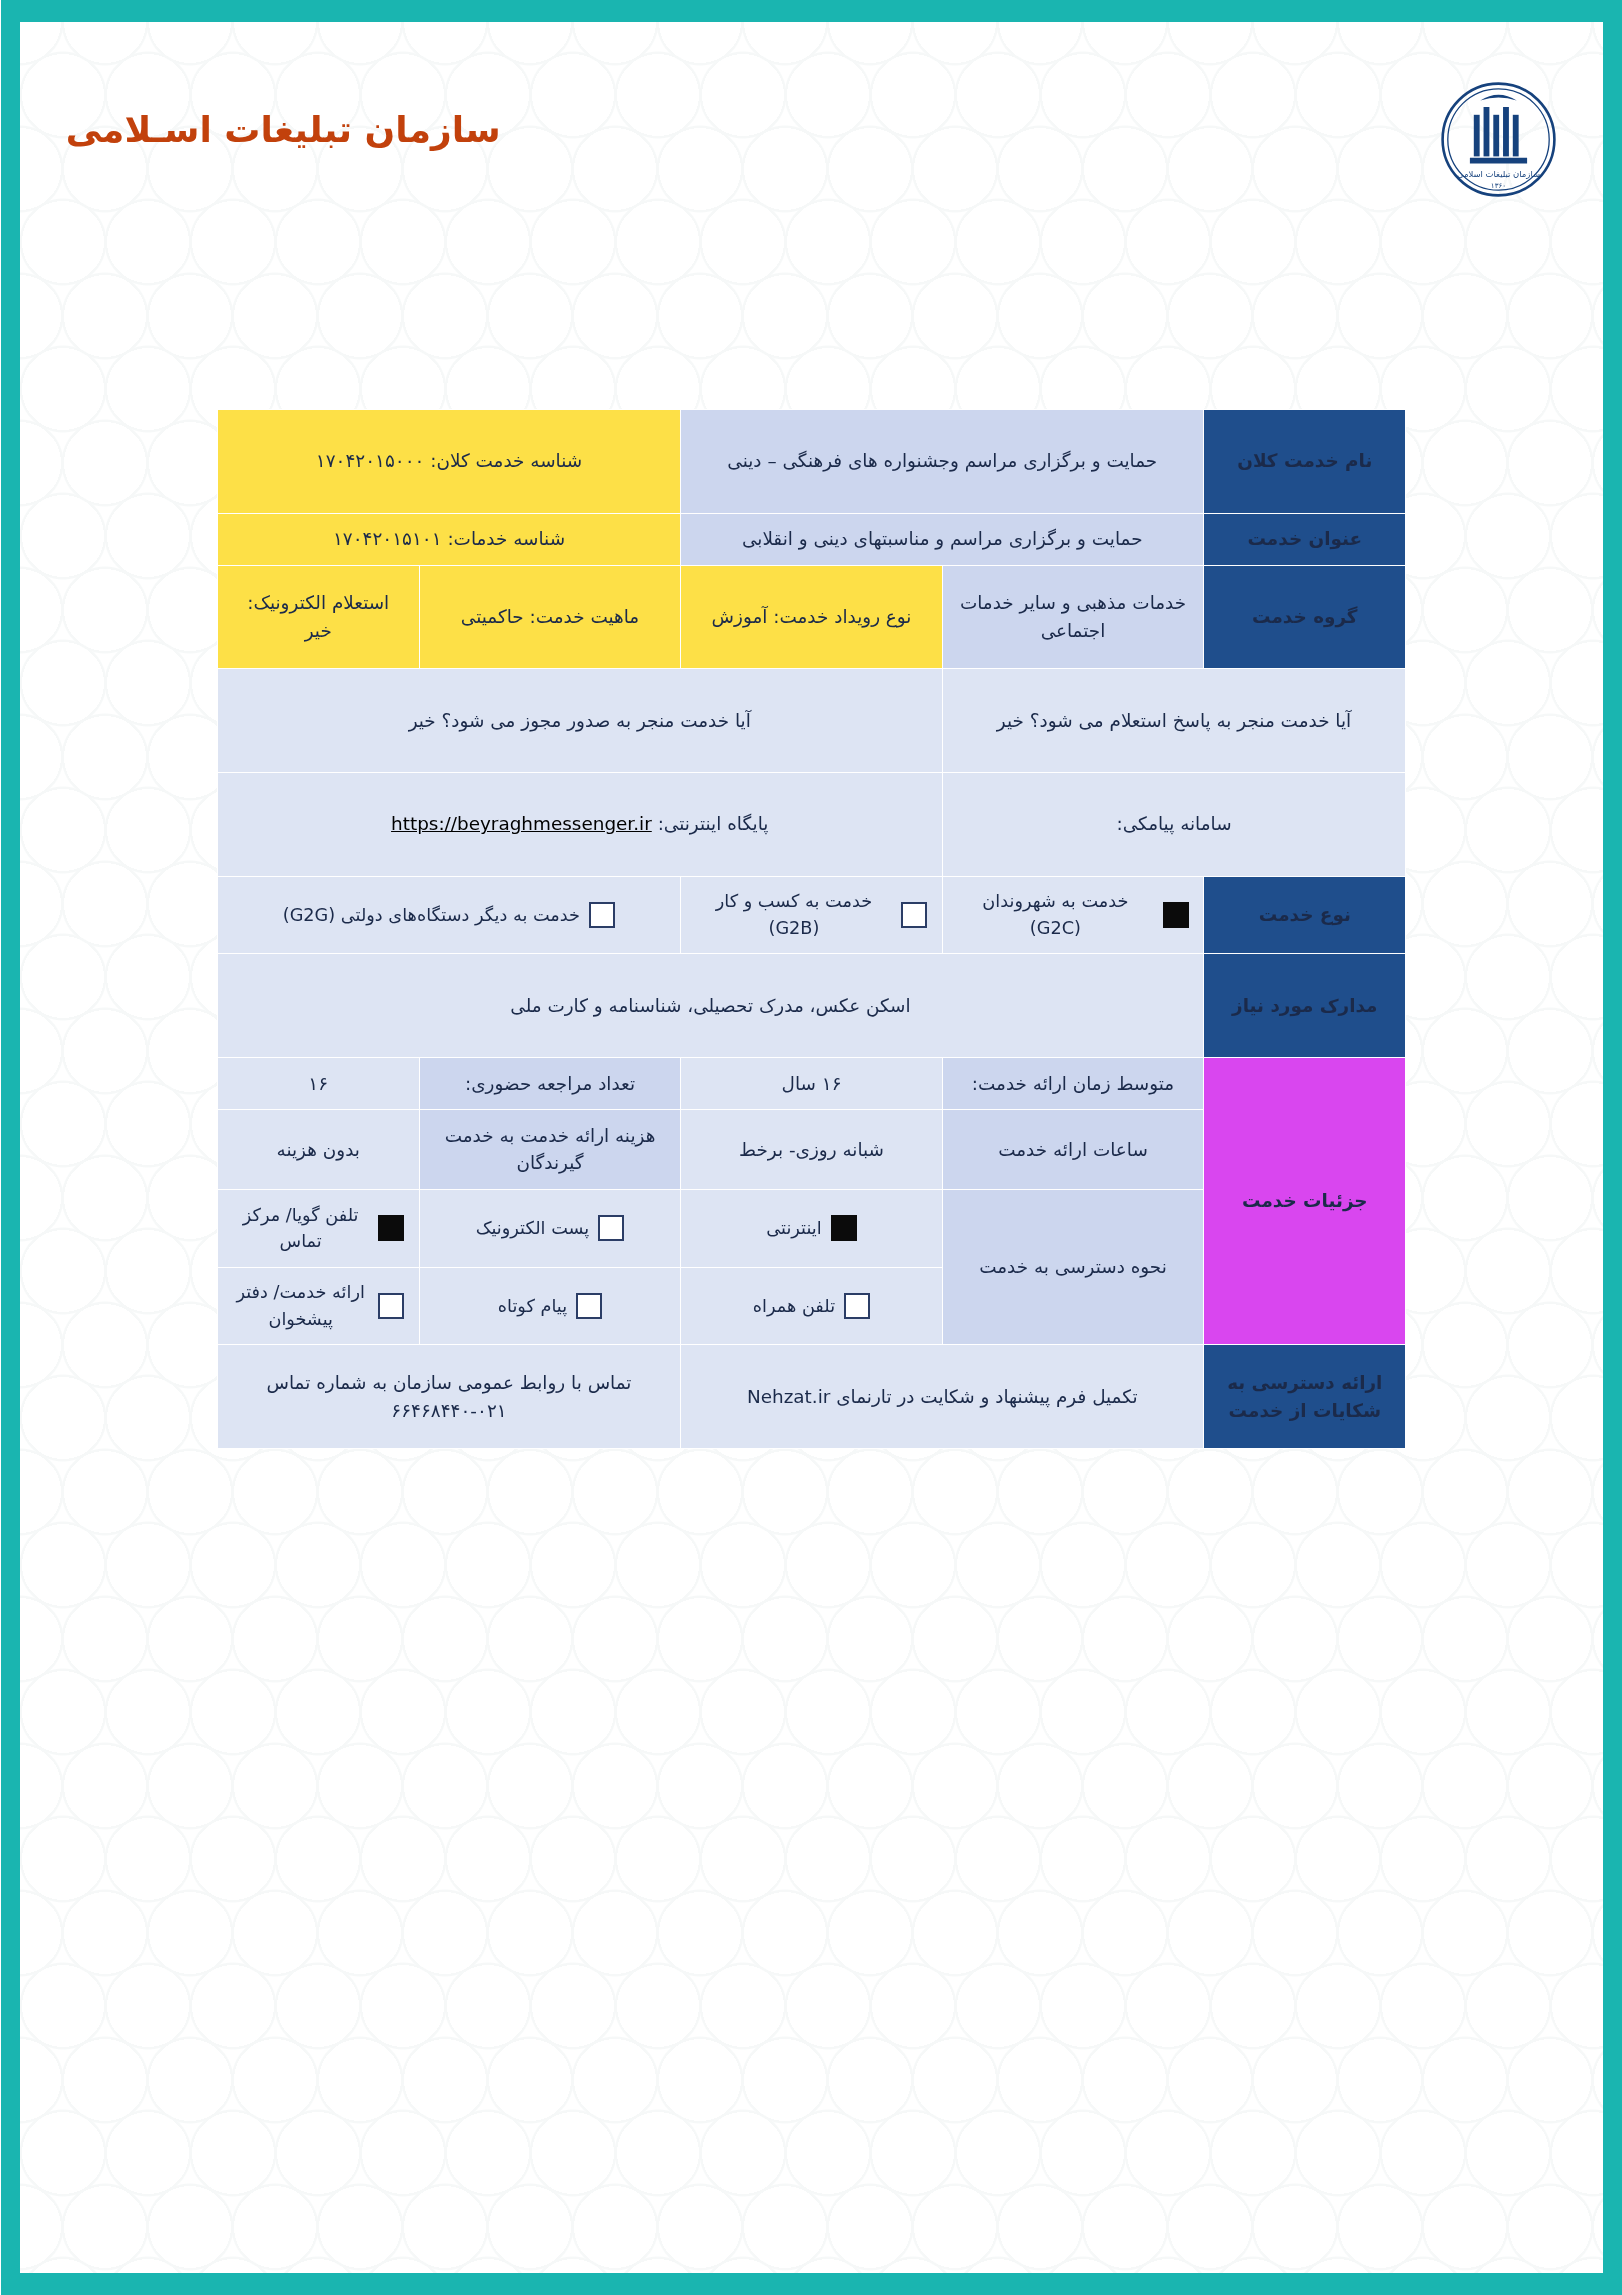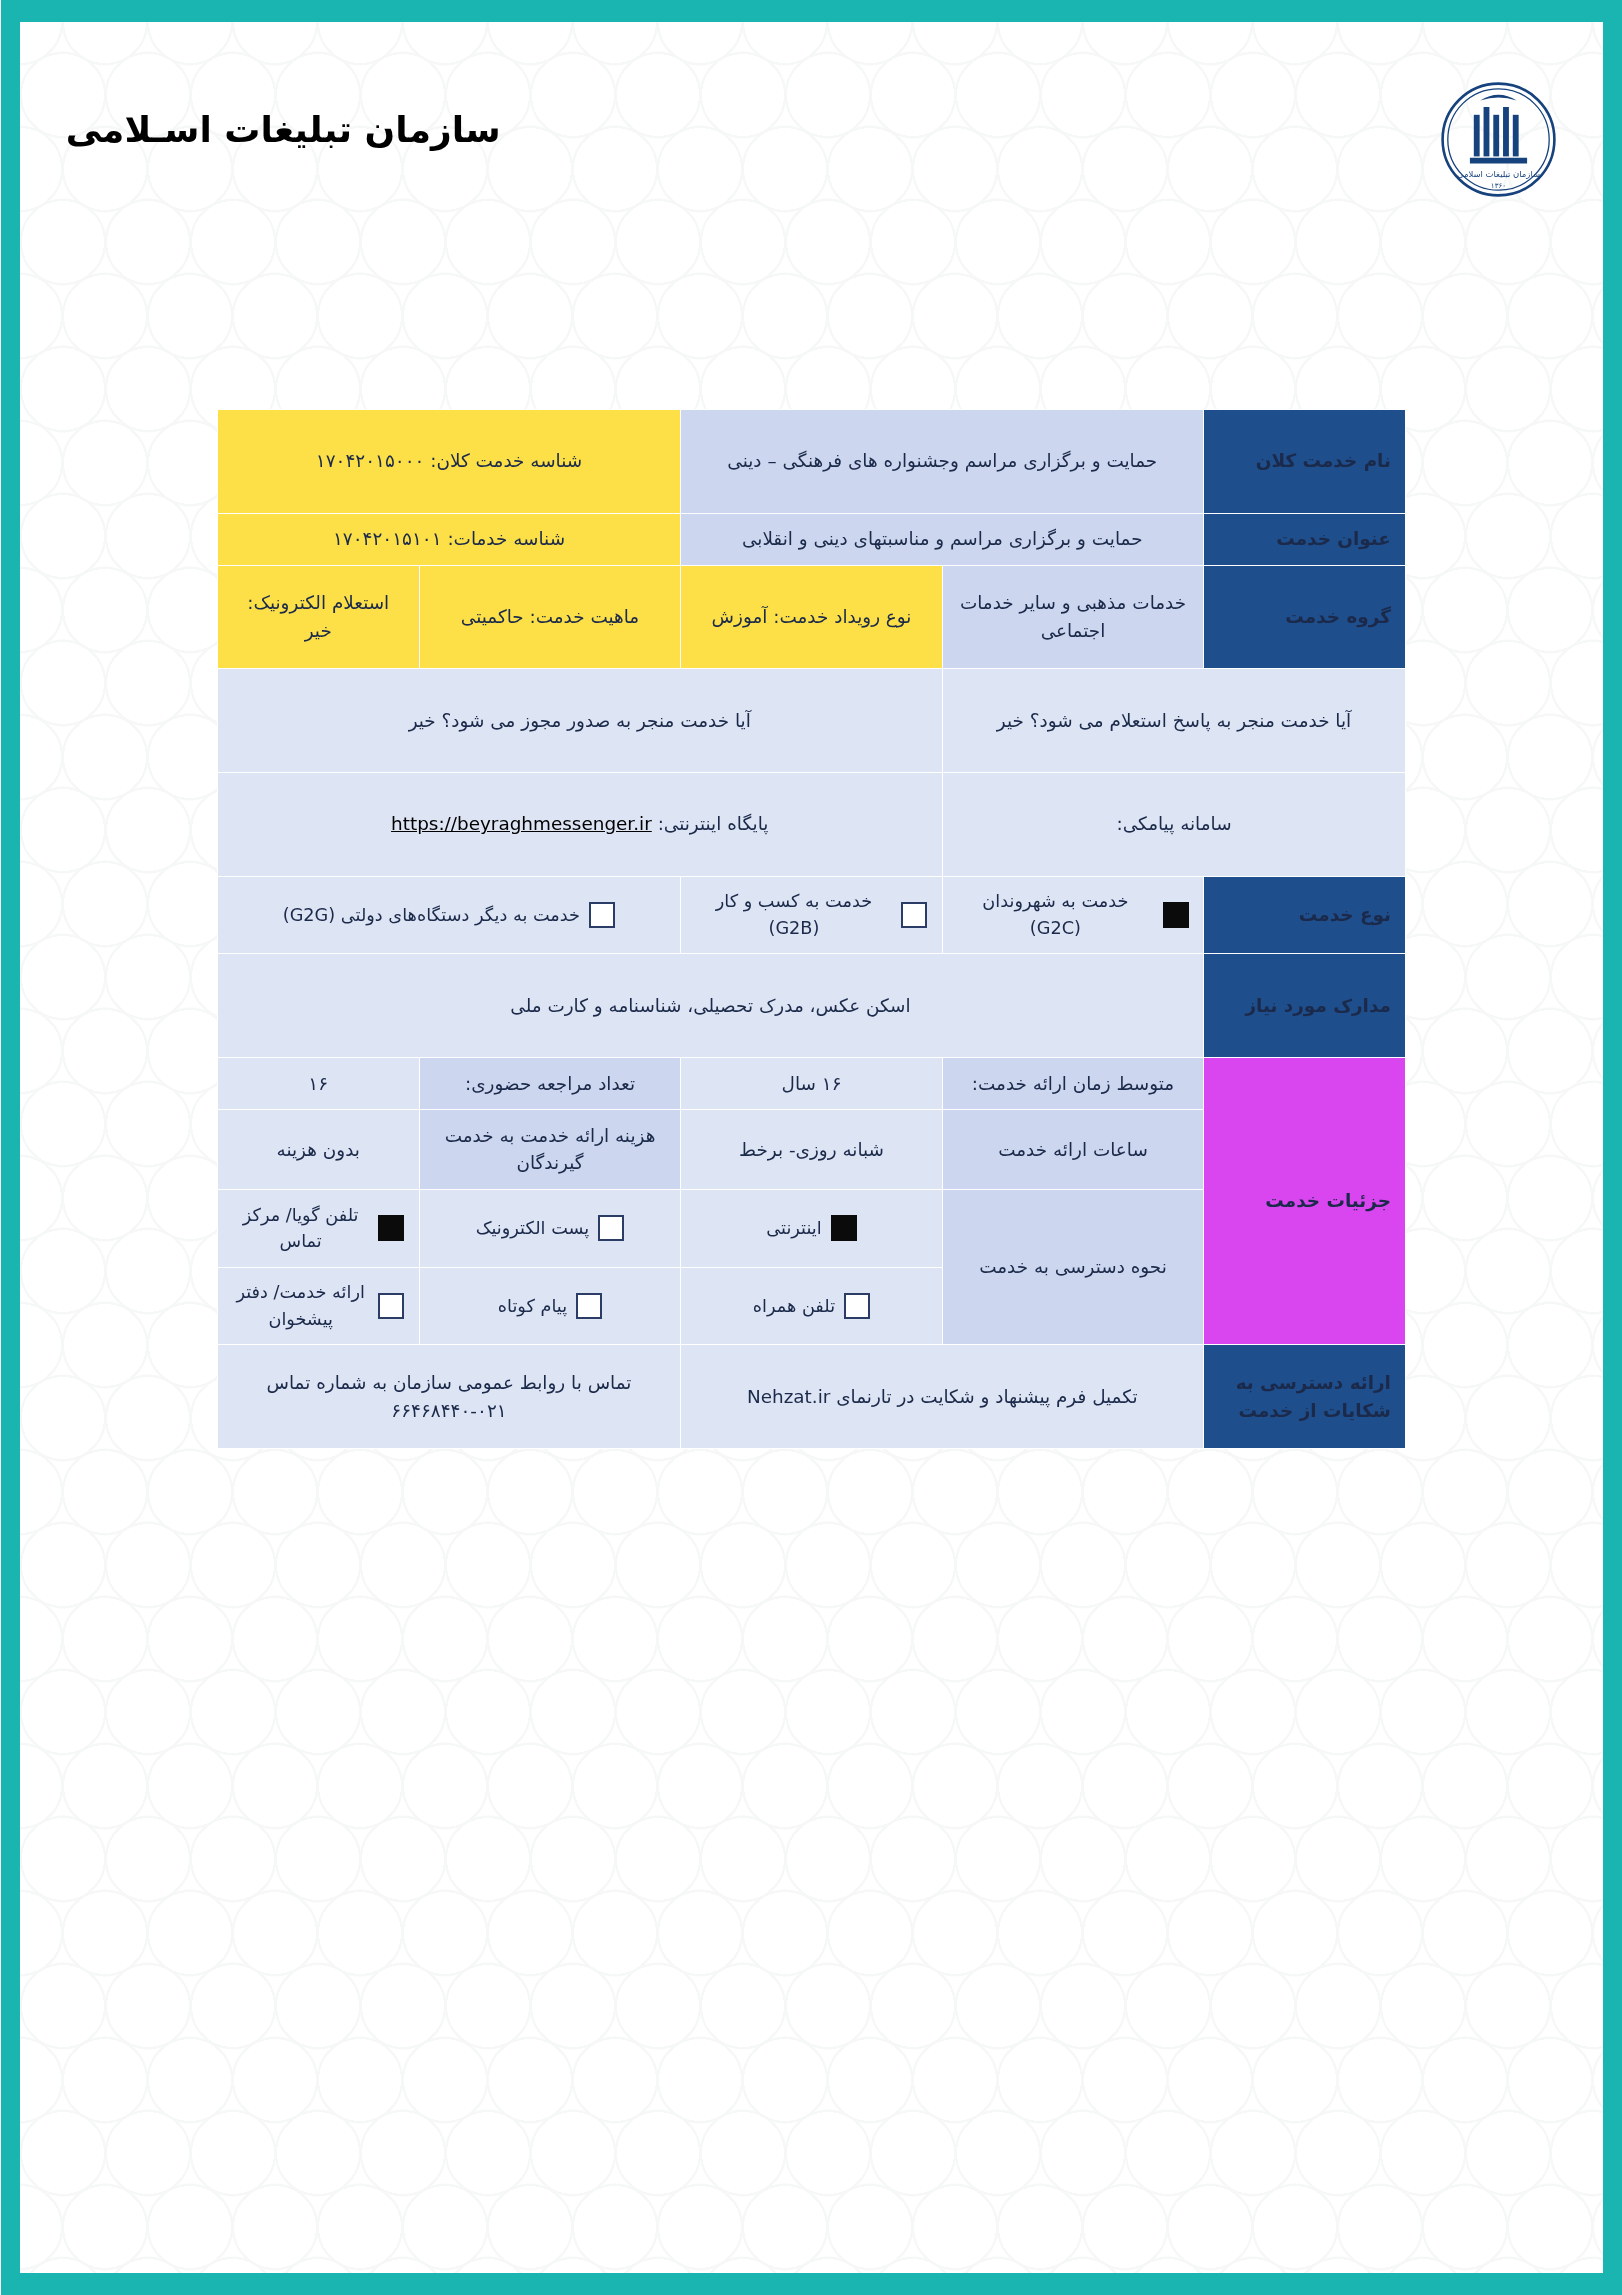--- a/index.html
+++ b/index.html
@@ -71,21 +71,21 @@
   }
   .title-main {
     color: #16427d;
     font-size: 36px;
     font-weight: bold;
     letter-spacing: -0.7px;
     line-height: 1.25;
     white-space: nowrap;
   }
   .title-sub {
-    color: #000000;
+    color: #c2410c;
     font-size: 36px;
     font-weight: bold;
     letter-spacing: -0.7px;
     line-height: 1.25;
     margin-top: 14.4px;
     white-space: nowrap;
   }
 
   
   .tbl-wrap {
@@ -106,20 +106,21 @@
     padding: 11.8px 14.4px;
     font-size: 18.4px;
     line-height: 1.5;
     color: #1b2a4a;
   }
   .lbl {
     background: #1f4e8c;
     color: #ffffff;
     font-weight: bold;
     font-size: 19px;
+    text-align: center;
   }
   .lbl-mid {
     background: #d946ef;
   }
   .cell {
     background: #ccd6ee;
     text-align: center;
   }
   .cell-l {
     background: #fde047;

